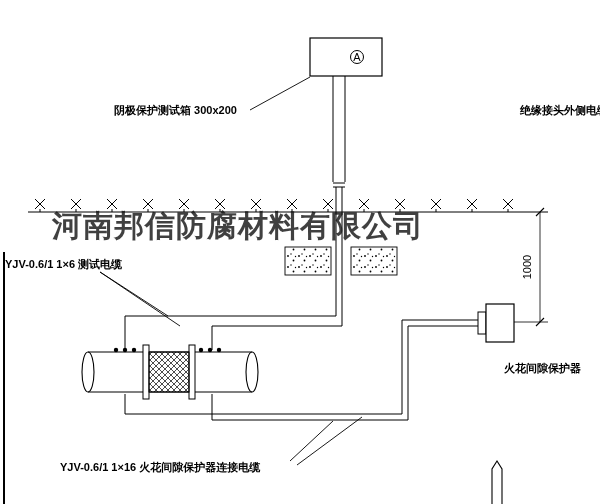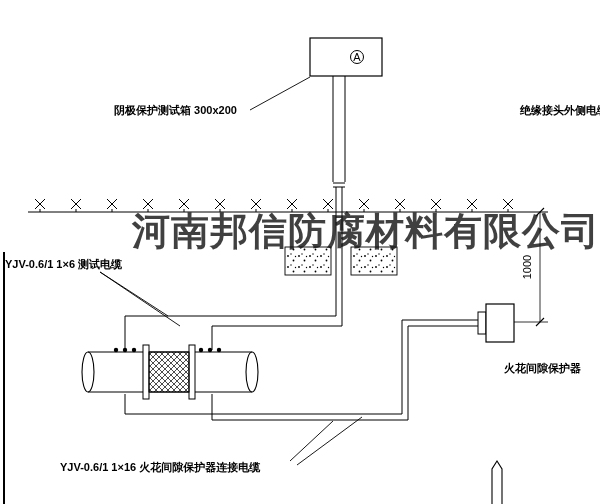--- a/index.html
+++ b/index.html
@@ -20,29 +20,28 @@
   .dim{
     font-family:"Liberation Sans", sans-serif;
     font-size:11px;
     fill:#000;
   }
   #watermark{
     position:absolute;
     left:52px;top:206px;
     width:548px;
     font-family:"Liberation Serif", serif;
-    font-size:38px;
+    font-size:30px;
     font-weight:700;
     letter-spacing:1px;
     color:#111;
     opacity:0.8;
     white-space:nowrap;
     pointer-events:none;
     z-index:3;
-    text-align:right;
   }
 </style>
 </head>
 <body>
 
 <div id="stage">
 
   <div id="watermark">河南邦信防腐材料有限公司</div>
 
   <svg width="600" height="504" viewBox="0 0 600 504">

